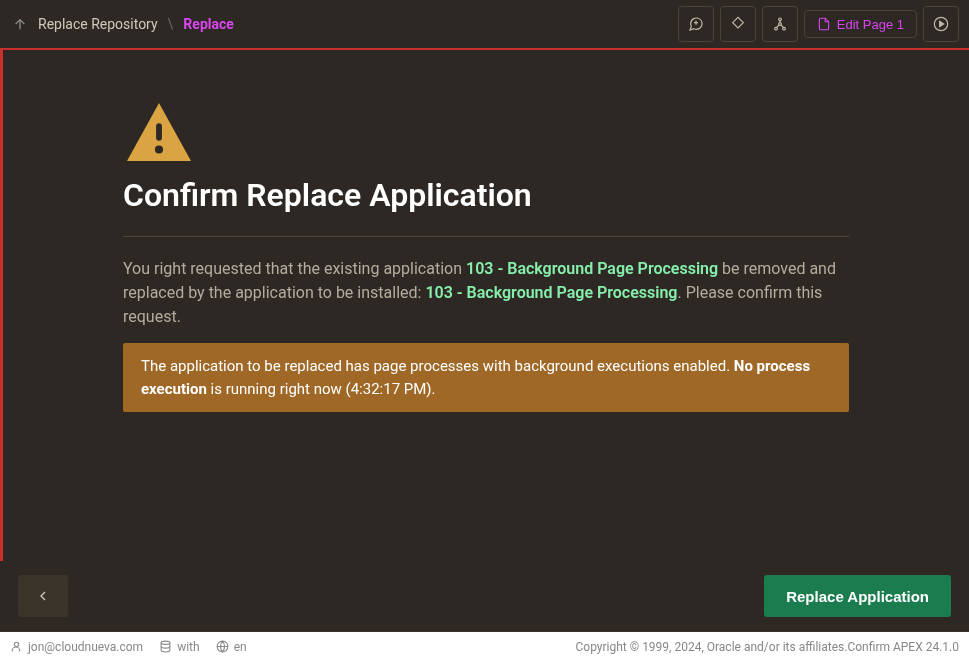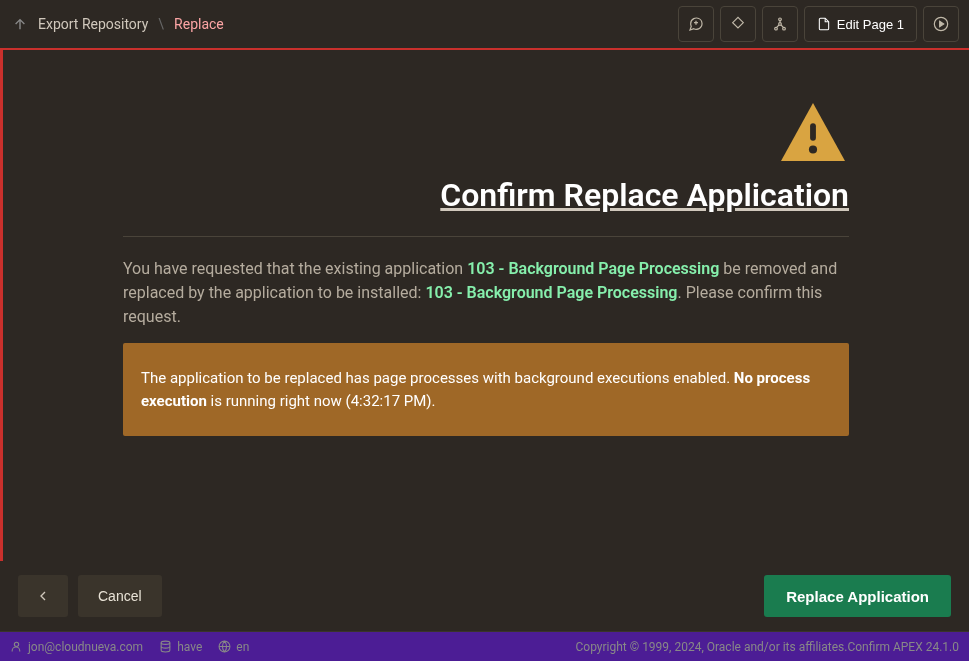--- a/index.html
+++ b/index.html
@@ -24,59 +24,59 @@
     }
     .header-left { display: flex; align-items: center; gap: 8px; }
     .up-arrow {
       width: 20px; height: 20px;
       display: flex; align-items: center; justify-content: center;
       color: #888;
       cursor: pointer;
     }
     .breadcrumb { display: flex; align-items: center; gap: 10px; color: #e8e2d6; font-size: 14px; }
     .breadcrumb-sep { color: #666; }
-    .breadcrumb-current { font-weight: 400; color: #fca5a5; }
+    .breadcrumb-current { font-weight: 700; color: #d946ef; }
     .breadcrumb-link { color: #d0c8bc; cursor: pointer; }
     .header-right { display: flex; align-items: center; gap: 6px; }
     .icon-btn {
       width: 36px; height: 36px;
       border: 1px solid #4a443a;
       border-radius: 4px;
       background: #2d2823;
       display: flex; align-items: center; justify-content: center;
       color: #c0b8a8;
       cursor: pointer;
     }
     .edit-page-btn {
-      height: 36px;
+      height: 28px;
       border: 1px solid #4a443a;
       border-radius: 4px;
       background: #2d2823;
       display: flex; align-items: center;
       padding: 0 12px;
       gap: 6px;
-      color: #ffffff;
+      color: #d946ef;
       font-size: 13px;
       cursor: pointer;
     }
     .content-wrapper {
       flex: 1;
       display: flex;
       overflow: hidden;
     }
     .left-red-bar {
       width: 3px;
       background: #c9302c;
     }
     .main {
       flex: 1;
       padding: 50px 120px 0 120px;
       overflow: auto;
     }
-    .warning-hero { text-align: right; text-decoration: underline; }
+    .warning-hero { text-align: left; }
     .warning-icon {
       display: inline-flex;
       margin-bottom: 12px;
     }
     .warning-title {
       font-size: 32px;
       font-weight: 600;
       color: #fff;
       margin-bottom: 22px;
     }
@@ -88,21 +88,21 @@
     .body-text {
       font-size: 16px;
       line-height: 1.5;
       color: #b5ac9e;
       margin-bottom: 14px;
     }
     .strong { font-weight: 600; color: #86efac; }
     .notice-box {
       background: #9f6827;
       border-radius: 2px;
-      padding: 24px 18px;
+      padding: 12px 18px;
       color: #fff;
       font-size: 15px;
       line-height: 1.5;
     }
     .notice-box p { margin-bottom: 10px; }
     .notice-box p:last-child { margin-bottom: 0; }
     .notice-strong { font-weight: 700; }
     .footer-actions {
       height: 70px;
       display: flex;
@@ -137,21 +137,21 @@
       background: #1a7c4f;
       border: none;
       border-radius: 3px;
       color: #fff;
       font-size: 15px;
       font-weight: 600;
       cursor: pointer;
     }
     .status-bar {
       height: 30px;
-      background: #4c1d95;
+      background: #ffffff;
       border-top: 1px solid #3a342b;
       display: flex;
       align-items: center;
       justify-content: space-between;
       padding: 0 10px;
       font-size: 12px;
       color: #888;
     }
     .status-left { display: flex; align-items: center; gap: 16px; }
     .status-item { display: flex; align-items: center; gap: 5px; cursor: pointer; }
@@ -162,21 +162,21 @@
 <body>
 
 <div class="header">
   <div class="header-left">
     <div class="up-arrow">
       <svg width="14" height="14" viewBox="0 0 16 16" fill="none" stroke="currentColor" stroke-width="1.6">
         <path d="M8 14V3M3 8l5-5 5 5"></path>
       </svg>
     </div>
     <div class="breadcrumb">
-      <span class="breadcrumb-link">Export Repository</span>
+      <span class="breadcrumb-link">Replace Repository</span>
       <span class="breadcrumb-sep">\</span>
       <span class="breadcrumb-current">Replace</span>
     </div>
   </div>
   <div class="header-right">
     <button class="icon-btn">
       <svg width="16" height="16" viewBox="0 0 24 24" fill="none" stroke="currentColor" stroke-width="1.8">
         <path d="M21 11.5a8.38 8.38 0 01-.9 3.8 8.5 8.5 0 01-7.6 4.7 8.38 8.38 0 01-3.8-.9L3 21l1.9-5.7a8.38 8.38 0 01-.9-3.8 8.5 8.5 0 014.7-7.6 8.38 8.38 0 013.8-.9h.5a8.48 8.48 0 018 8v.5z"></path>
         <line x1="12" y1="7" x2="12" y2="13"></line>
           <line x1="9" y1="10" x2="15" y2="10"></line>
@@ -220,58 +220,57 @@
         <svg width="72" height="64" viewBox="0 0 24 22">
           <path d="M12 1 L23 21 L1 21 Z" fill="#d9a441"></path>
           <rect x="11" y="8" width="2" height="6" rx="1" fill="#2d2823"></rect>
           <circle cx="12" cy="17" r="1.4" fill="#2d2823"></circle>
         </svg>
       </span>
       <h1 class="warning-title">Confirm Replace Application</h1>
     </div>
     <hr class="divider">
     <p class="body-text">
-      <span>You have requested that the existing application </span><span class="strong">103 - Background Page Processing</span><span> be removed and replaced by the application to be installed: </span><span class="strong">103 - Background Page Processing</span><span>. Please confirm this request.</span>
+      <span>You right requested that the existing application </span><span class="strong">103 - Background Page Processing</span><span> be removed and replaced by the application to be installed: </span><span class="strong">103 - Background Page Processing</span><span>. Please confirm this request.</span>
     </p>
     <div class="notice-box">
       <p>
         <span>The application to be replaced has page processes with background executions enabled. </span><span class="notice-strong">No process execution</span><span> is running right now (4:32:17 PM).</span>
       </p>
     </div>
   </div>
 </div>
 
 <div class="footer-actions">
   <div class="footer-left">
     <button class="back-btn">
       <svg width="16" height="16" viewBox="0 0 24 24" fill="none" stroke="currentColor" stroke-width="2">
         <polyline points="15 18 9 12 15 6"></polyline>
       </svg>
     </button>
-    <button class="cancel-btn">Cancel</button>
   </div>
   <button class="replace-btn">Replace Application</button>
 </div>
 
 <div class="status-bar">
   <div class="status-left">
     <div class="status-item">
       <svg width="13" height="13" viewBox="0 0 24 24" fill="none" stroke="currentColor" stroke-width="2">
         <circle cx="12" cy="8" r="4"></circle>
           <path d="M4 21v-1a7 7 0 0114 0v1"></path>
       </svg>
       <span>jon@cloudnueva.com</span>
     </div>
     <div class="status-item">
       <svg width="13" height="13" viewBox="0 0 24 24" fill="none" stroke="currentColor" stroke-width="2">
         <ellipse cx="12" cy="5" rx="8" ry="3"></ellipse>
           <path d="M4 5v14a8 3 0 0016 0V5"></path>
           <path d="M4 12a8 3 0 0016 0"></path>
       </svg>
-      <span>have</span>
+      <span>with</span>
     </div>
     <div class="status-item">
       <svg width="13" height="13" viewBox="0 0 24 24" fill="none" stroke="currentColor" stroke-width="2">
         <circle cx="12" cy="12" r="10"></circle>
           <path d="M2 12h20M12 2a15 15 0 010 20M12 2a15 15 0 000 20"></path>
       </svg>
       <span>en</span>
     </div>
   </div>
   <div class="status-center">Copyright © 1999, 2024, Oracle and/or its affiliates.</div>

